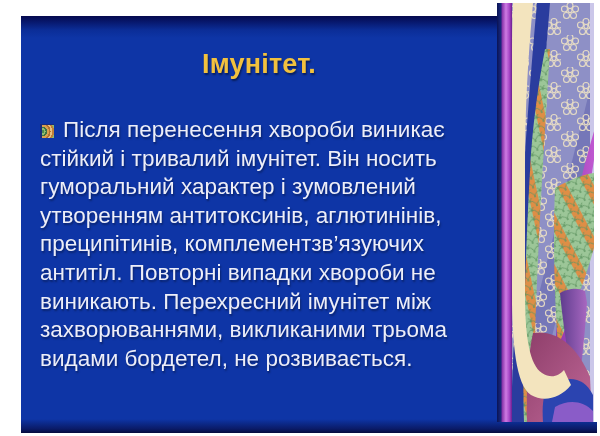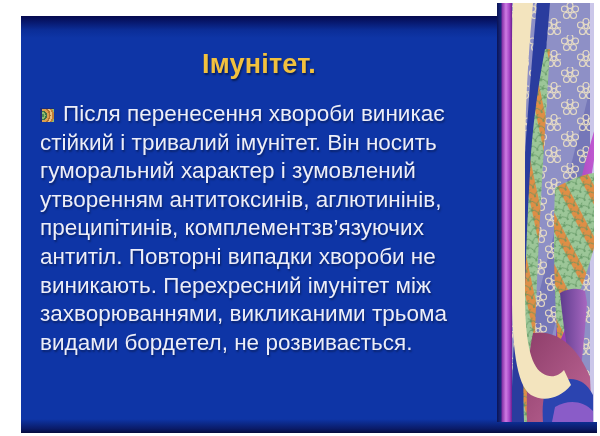--- a/index.html
+++ b/index.html
@@ -16,21 +16,21 @@
     margin-top:11px;
   }
   .title{
     position:absolute;left:0;top:33px;width:476px;
     text-align:center;
     font-size:27px;font-weight:bold;letter-spacing:.2px;
     color:#f2c13e;
     text-shadow:1px 2px 2px rgba(0,0,0,.45);
   }
   .content{
-    position:absolute;left:19px;top:84px;width:446px;
+    position:absolute;left:19px;top:100px;width:446px;
     font-size:22.5px;line-height:28.6px;
     color:#edeef8;
     text-shadow:1px 2px 2px rgba(0,0,0,.35);
   }
   .bullet{
     display:inline-block;width:14px;height:14px;
     margin-right:9px;margin-bottom:-1px;
     background:repeating-radial-gradient(circle at 0% 50%,
       #4e8a52 0 2px, #8fbe6e 2px 3.5px, #3e7244 3.5px 5px,
       #d9a050 5px 7px, #b4702e 7px 8.5px, #e8c080 8.5px 10px,

